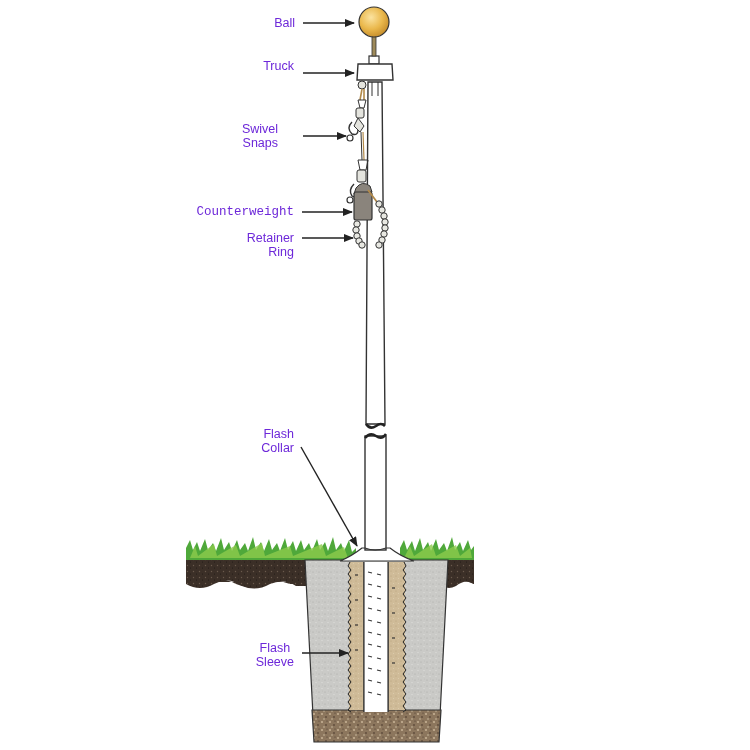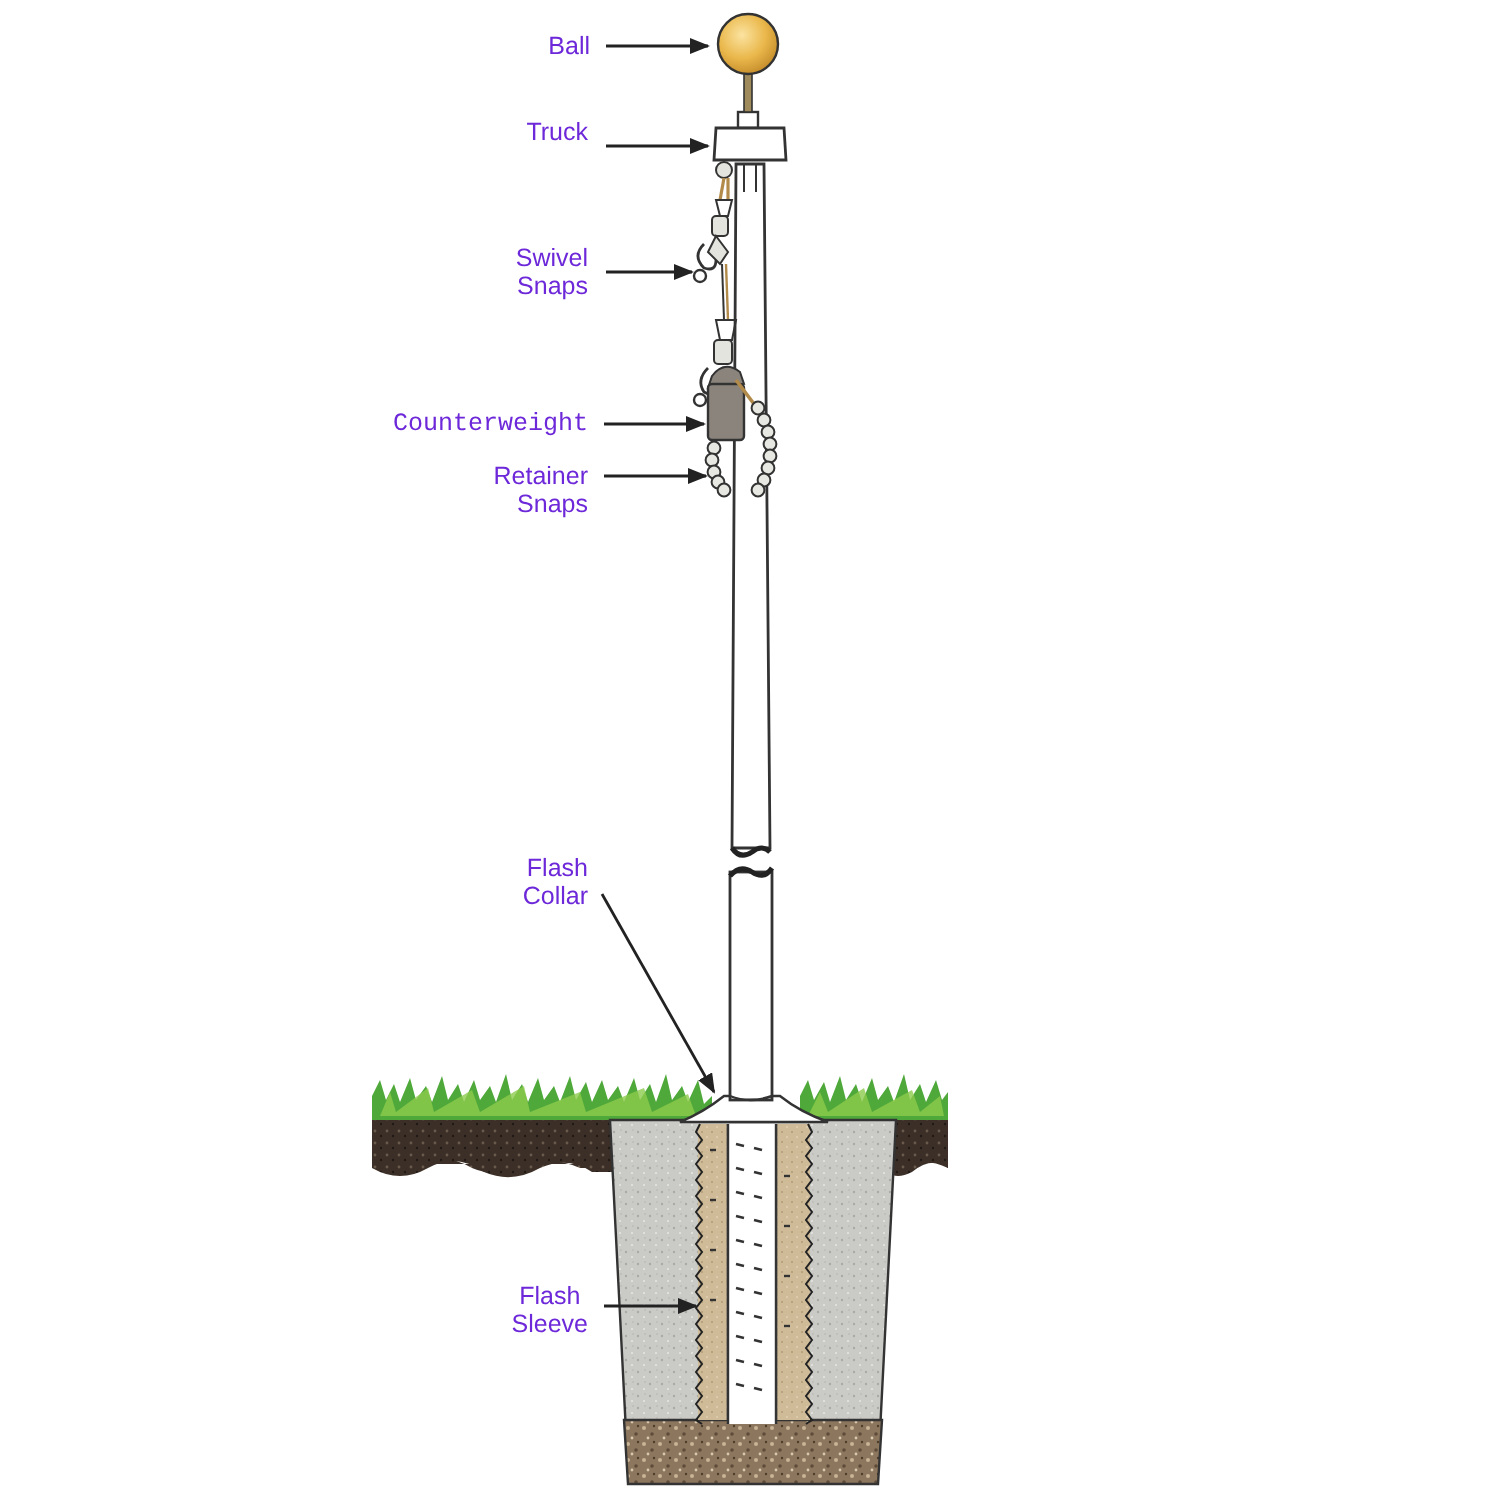--- a/index.html
+++ b/index.html
@@ -189,23 +189,23 @@
       <line x1="303" y1="136" x2="346" y2="136" marker-end="url(#arrowHead)"></line>
       <line x1="302" y1="212" x2="352" y2="212" marker-end="url(#arrowHead)"></line>
       <line x1="302" y1="238" x2="353" y2="238" marker-end="url(#arrowHead)"></line>
       <line x1="301" y1="447" x2="357" y2="546" marker-end="url(#arrowHead)"></line>
       <line x1="302" y1="653" x2="348" y2="653" marker-end="url(#arrowHead)"></line>
     </g>
   </svg>
 
   <div class="lbl" style="right:455px; top:16px;">Ball</div>
   <div class="lbl" style="right:456px; top:59px;">Truck</div>
-  <div class="lbl" style="right:456px; top:122px;">Swivel
+  <div class="lbl" style="right:472px; top:122px;">Swivel
 Snaps</div>
   <div class="lbl" style="right:456px; top:205px;font-family:Liberation Mono, monospace;">Counterweight</div>
   <div class="lbl" style="right:456px; top:231px;">Retainer
-Snaps</div>
+Ring</div>
   <div class="lbl" style="right:456px; top:427px; ">Flash
 Collar</div>
   <div class="lbl" style="right:456px; top:641px; text-align:center;">Flash
 Sleeve</div>
 
 </div>
 
 </body></html>

